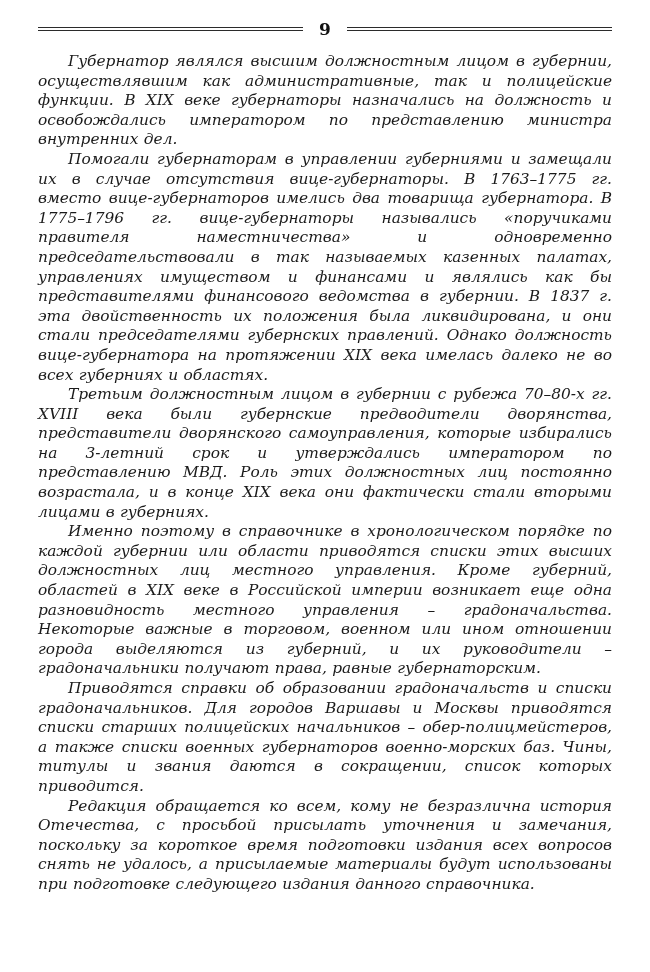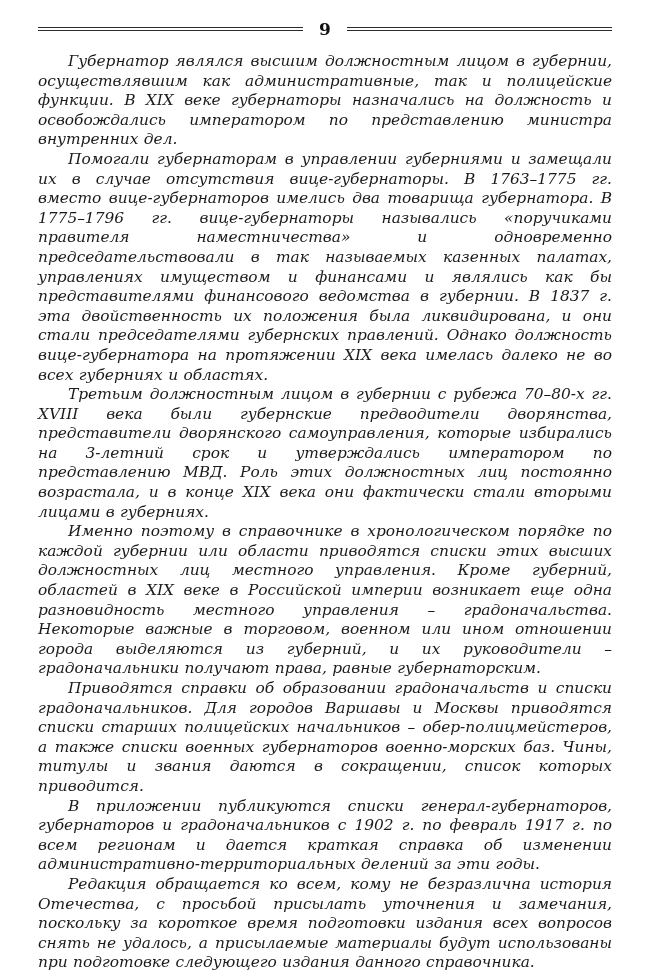--- a/index.html
+++ b/index.html
@@ -63,18 +63,17 @@
     <div class="page-number">9</div>
     <div class="header-rule"></div>
   </div>
 
   <div class="text-block">
     <p>Губернатор являлся высшим должностным лицом в губернии, осуществлявшим как административные, так и полицейские функции. В XIX веке губернаторы назначались на должность и освобождались императором по представлению министра внутренних дел.</p>
     <p>Помогали губернаторам в управлении губерниями и замещали их в случае отсутствия вице-губернаторы. В 1763–1775 гг. вместо вице-губернаторов имелись два товарища губернатора. В 1775–1796 гг. вице-губернаторы назывались «поручиками правителя наместничества» и одновременно председательствовали в так называемых казенных палатах, управлениях имуществом и финансами и являлись как бы представителями финансового ведомства в губернии. В 1837 г. эта двойственность их положения была ликвидирована, и они стали председателями губернских правлений. Однако должность вице-губернатора на протяжении XIX века имелась далеко не во всех губерниях и областях.</p>
     <p>Третьим должностным лицом в губернии с рубежа 70–80-х гг. XVIII века были губернские предводители дворянства, представители дворянского самоуправления, которые избирались на 3-летний срок и утверждались императором по представлению МВД. Роль этих должностных лиц постоянно возрастала, и в конце XIX века они фактически стали вторыми лицами в губерниях.</p>
     <p>Именно поэтому в справочнике в хронологическом порядке по каждой губернии или области приводятся списки этих высших должностных лиц местного управления. Кроме губерний, областей в XIX веке в Российской империи возникает еще одна разновидность местного управления – градоначальства. Некоторые важные в торговом, военном или ином отношении города выделяются из губерний, и их руководители – градоначальники получают права, равные губернаторским.</p>
     <p>Приводятся справки об образовании градоначальств и списки градоначальников. Для городов Варшавы и Москвы приводятся списки старших полицейских начальников – обер-полицмейстеров, а также списки военных губернаторов военно-морских баз. Чины, титулы и звания даются в сокращении, список которых приводится.</p>
-    <p>В приложении публикуются списки генерал-губернаторов, губернаторов и градоначальников с 1902 г. по февраль 1917 г. по всем регионам и дается краткая справка об изменении административно-территориальных делений за эти годы.</p>
     <p>Редакция обращается ко всем, кому не безразлична история Отечества, с просьбой присылать уточнения и замечания, поскольку за короткое время подготовки издания всех вопросов снять не удалось, а присылаемые материалы будут использованы при подготовке следующего издания данного справочника.</p>
 
   </div>
 
 </div>
 
 </body></html>

